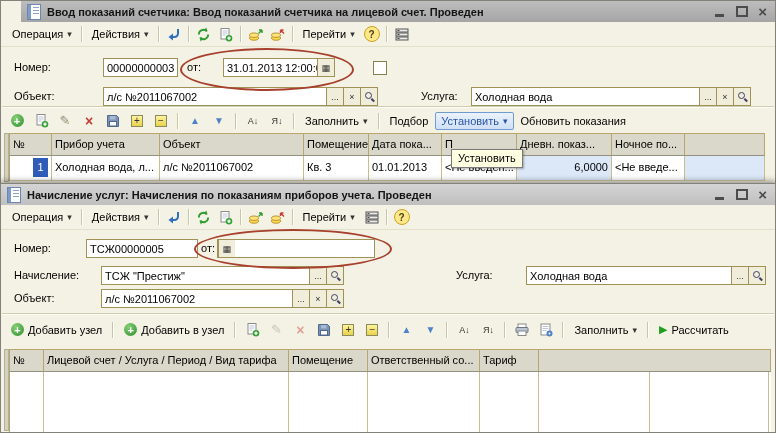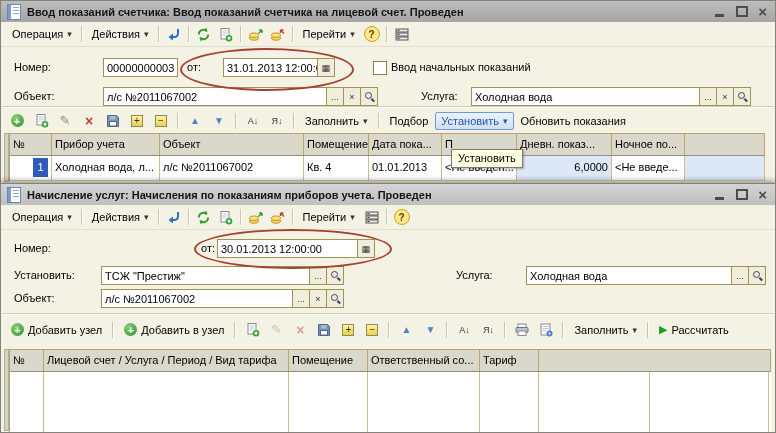--- a/index.html
+++ b/index.html
@@ -3,21 +3,21 @@
 <meta charset="utf-8">
 <style>
   html,body{margin:0;padding:0;}
   .screen{position:relative;width:776px;height:433px;overflow:hidden;background:#9a9a9a;
           font-family:"Liberation Sans",sans-serif;font-size:11px;color:#000;}
   .win{position:absolute;left:0;width:776px;background:#f4f2e4;border:1px solid #82827a;box-sizing:border-box;}
   #win1{top:0;height:433px;z-index:1;}
   #win2{top:183px;height:250px;z-index:20;box-shadow:0 -2px 6px rgba(0,0,0,.4);}
   
   .titlebar{height:21px;display:flex;align-items:center;padding:0 6px;gap:6px;}
-  #win1 .titlebar{background:linear-gradient(#bdbdbd,#a5a5a5);}
+  #win1 .titlebar{background:linear-gradient(#bdbdbd,#a5a5a5);margin-left:20px;}
   #win2 .titlebar{background:linear-gradient(#d4d4d4,#bfbfbf);}
   .title{font-weight:bold;color:#141414;white-space:nowrap;overflow:hidden;flex:1;}
   .docicon{width:12px;height:14px;background:#fff;border:1px solid #6b86b4;position:relative;flex:none;}
   .docicon::before{content:"";position:absolute;left:0;top:0;bottom:0;width:3px;background:#7d9cc8;}
   .docicon::after{content:"";position:absolute;left:5px;right:1px;top:2px;height:9px;
       background:repeating-linear-gradient(#8aa6cf 0 1px,transparent 1px 3px);}
   .winctl{display:flex;gap:10px;align-items:center;margin-right:2px;}
   .ctl{width:12px;height:11px;position:relative;}
   .ctl-min::after{content:"";position:absolute;left:1px;bottom:0;width:9px;height:3px;background:#4c4c4c;}
   .ctl-max::after{content:"";position:absolute;left:0;top:0;width:8px;height:7px;border:2px solid #4c4c4c;}
@@ -174,21 +174,20 @@
       <span class="fval">00000000003</span>
     </div>
     <span class="flabel" style="left:186px;top:57px;">от:</span>
     <div class="field" style="left:222px;top:57px;width:112px;">
       <span class="fval">31.01.2013 12:00:03</span>
       <span class="fbtn">
           <span>▦</span>
         </span>
     </div>
     <span class="cb" style="left:372px;top:60px;"></span>
-    <span class="flabel" style="left:390px;top:57px;">Ввод начальных показаний</span>
 
     <span class="flabel" style="left:13px;top:86px;">Объект:</span>
     <div class="field" style="left:102px;top:86px;width:275px;">
       <span class="fval">л/с №2011067002</span>
       <span class="fbtn">
           <span>...</span>
         </span>
       <span class="fbtn">
           <span>×</span>
         </span>
@@ -284,21 +283,21 @@
         <div class="th" style="width:75px">П</div>
         <div class="th" style="width:95px">Дневн. показ...</div>
         <div class="th" style="width:73px">Ночное по...</div>
       </div>
       <div class="trow">
         <div class="td" style="width:42px">
             <span class="selbox">1</span>
           </div>
         <div class="td" style="width:108px">Холодная вода, л...</div>
         <div class="td" style="width:144px">л/с №2011067002</div>
-        <div class="td" style="width:65px">Кв. 4</div>
+        <div class="td" style="width:65px">Кв. 3</div>
         <div class="td" style="width:73px">01.01.2013</div>
         <div class="td" style="width:75px">&lt;Не введен...</div>
         <div class="td hl num" style="width:95px">6,0000</div>
         <div class="td" style="width:73px">&lt;Не введе...</div>
         <div class="td hl" style="width:80px"></div>
       </div>
     </div>
 
     <div class="tooltip">Установить</div>
   </div>
@@ -381,29 +380,31 @@
             </g>
           </svg>
       </div>
       <div class="msep"></div>
       <div class="ibtn">
         <span class="helpico">?</span>
       </div>
     </div>
 
     <span class="flabel" style="left:13px;top:55px;">Номер:</span>
+    <div class="field" style="left:85px;top:55px;width:112px;">
+      <span class="fval">ТСЖ00000005</span>
+    </div>
     <span class="flabel" style="left:200px;top:55px;">от:</span>
     <div class="field" style="left:216px;top:55px;width:158px;">
-      <span class="fval">30.01.2013 12:00:00</span>
       <span class="fbtn">
           <span>▦</span>
         </span>
     </div>
 
-    <span class="flabel" style="left:13px;top:82px;">Установить:</span>
+    <span class="flabel" style="left:13px;top:82px;">Начисление:</span>
     <div class="field" style="left:100px;top:82px;width:243px;">
       <span class="fval">ТСЖ "Престиж"</span>
       <span class="fbtn">
           <span>...</span>
         </span>
       <span class="fbtn">
           <span class="lens"></span>
         </span>
     </div>
     <span class="flabel" style="left:455px;top:82px;">Услуга:</span>

